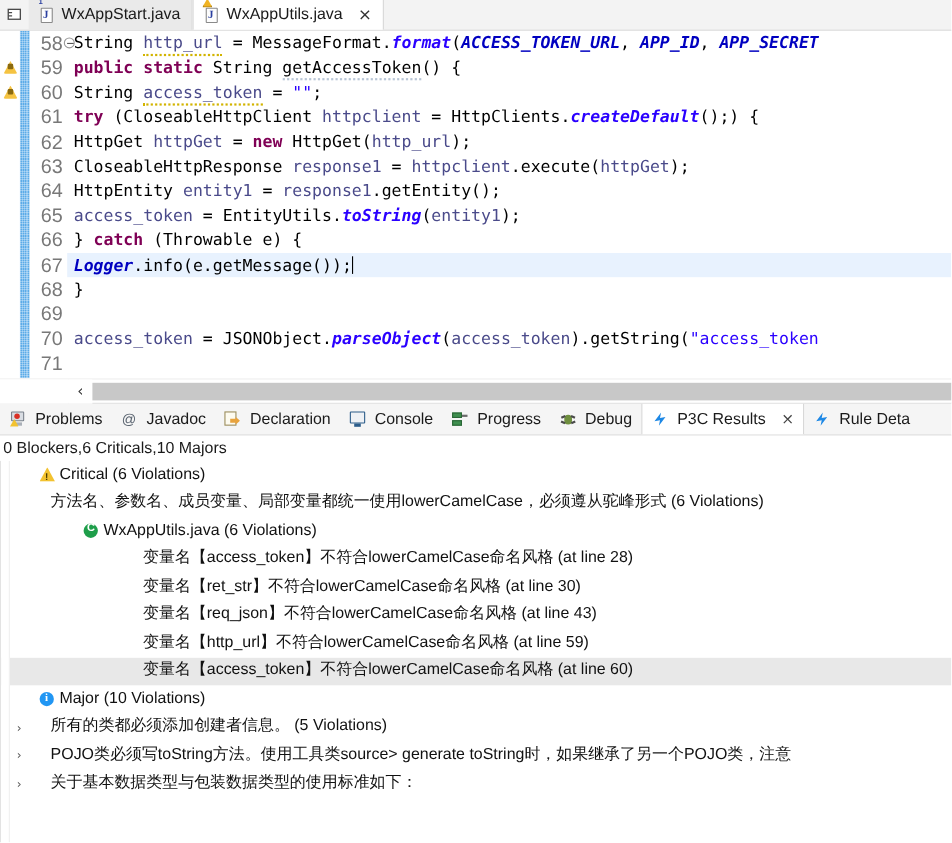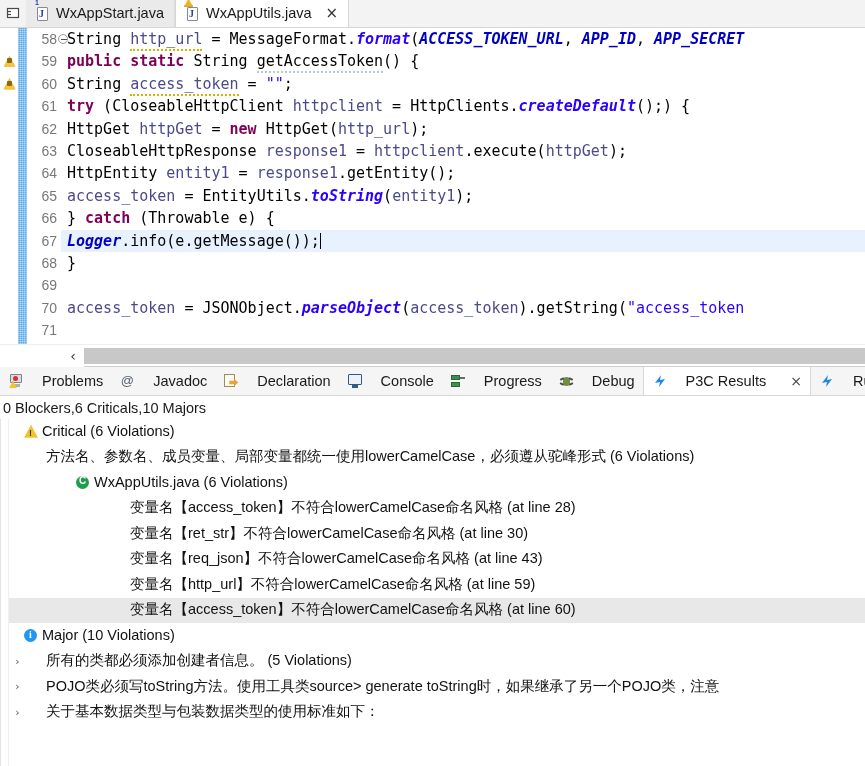--- a/index.html
+++ b/index.html
@@ -127,21 +127,21 @@
 
   .row {
     height: 22.4px;
     line-height: 22.4px;
     font-family: "DejaVu Sans Mono", monospace;
     font-size: 15px;
     white-space: nowrap;
   }
   .lnum {
     color: #787878;
-    font-size: 14px;
+    font-size: 18px;
     font-family: "Liberation Sans", sans-serif;
     position: relative;
   }
   .marker {
     position: relative;
     height: 22.4px;
   }
   .warn-marker {
     position: absolute; left: 3px; top: 4px;
     width: 13px; height: 13px;
@@ -230,21 +230,21 @@
     align-items: flex-end;
     font-size: 14.5px;
     border-bottom: 1px solid #d8d8d8;
     overflow: hidden;
   }
   .vtab {
     height: 28px;
     display: flex;
     align-items: center;
     padding: 0 8px;
-    gap: 18px;
+    gap: 8px;
     color: #1a1a1a;
     white-space: nowrap;
     background: transparent;
   }
   .vtab.active {
     background: #ffffff;
     border-top: 1px solid #d8d8d8;
     border-left: 1px solid #d8d8d8;
     border-right: 1px solid #d8d8d8;
     height: 29px;
@@ -286,21 +286,21 @@
   .trow.selected { background: #e8e8e8; }
   .twist {
     width: 17px; flex: 0 0 17px;
     display: flex; align-items: center; justify-content: center;
     color: #5a5a5a; font-size: 11px;
     font-family: "DejaVu Sans", sans-serif;
   }
   .twist.placeholder { color: transparent; }
   .ticon { width: 17px; flex: 0 0 17px; height:16px; position: relative; margin-right:3px;}
   .tlabel2 { line-height: 1.1; }
-  .indent-1 { padding-left: 4px; }
+  .indent-1 { padding-left: 16px; }
   .indent-2 { }
   .indent-3 { padding-left: 56px; }
   .indent-4 { padding-left: 92px; }
 
   
   .ic-warning-tri {
     position:absolute; left:2px; top:1px; width:14px; height:13px;
     background:#f2c230;
     clip-path: polygon(50% 0%, 100% 100%, 0% 100%);
   }

